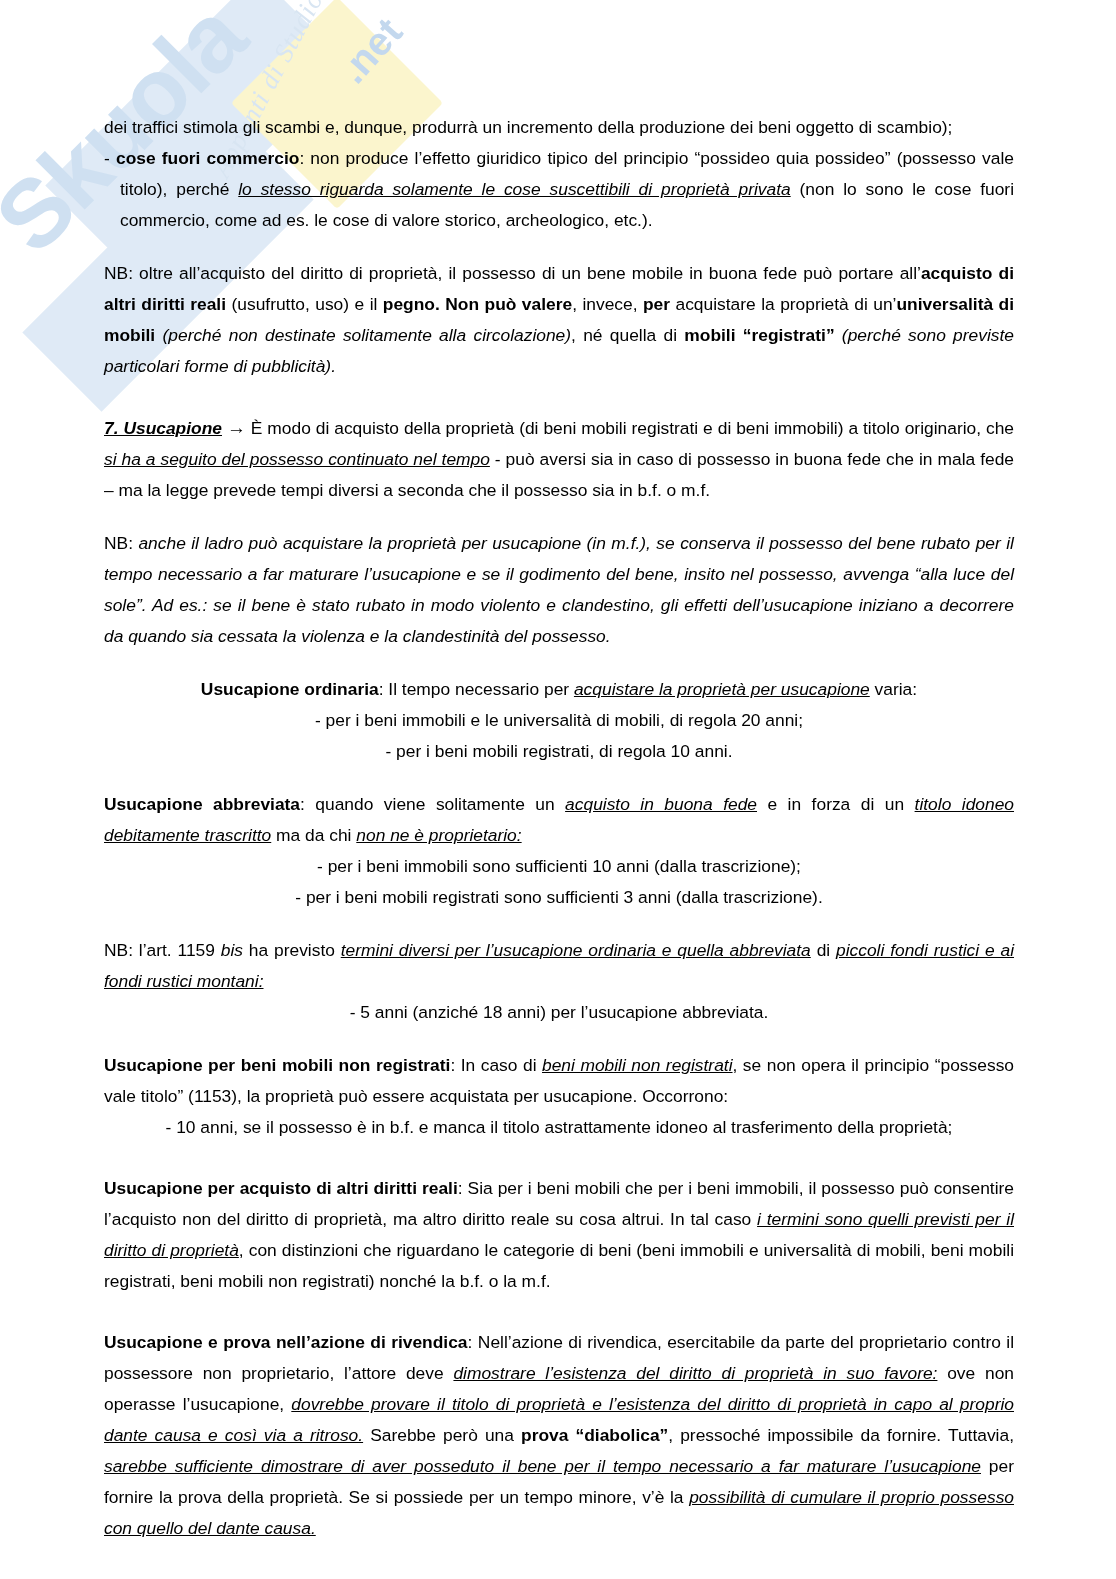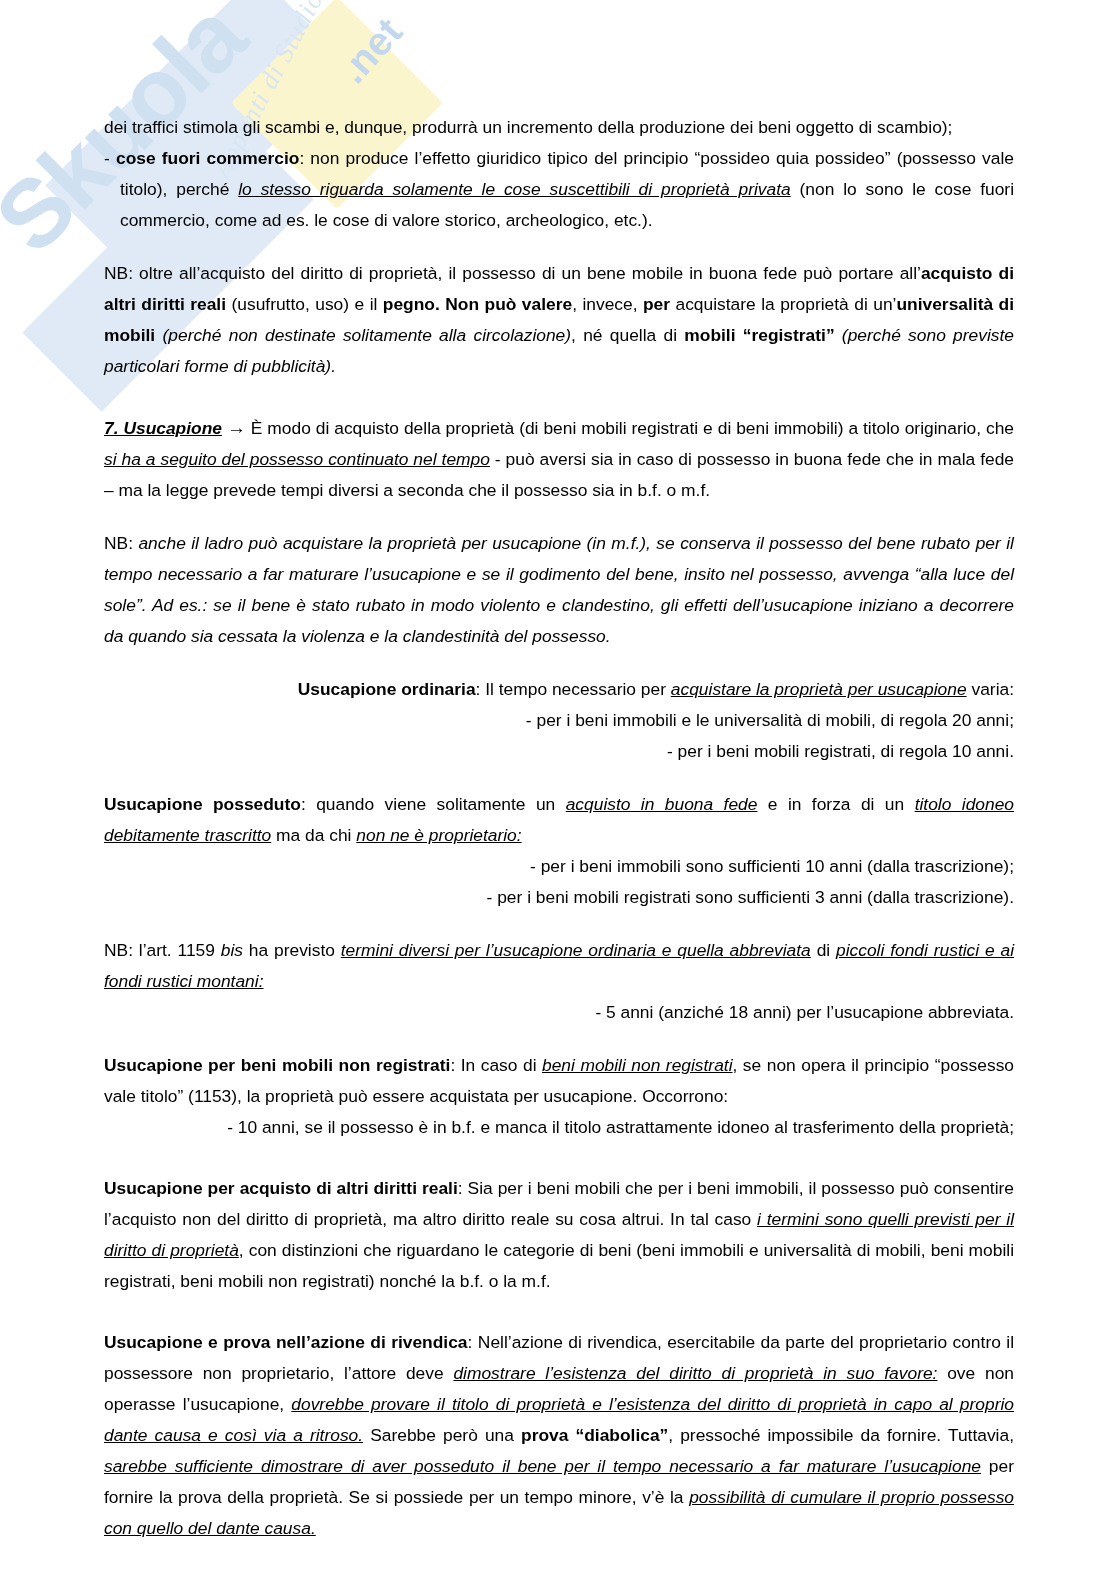--- a/index.html
+++ b/index.html
@@ -119,21 +119,21 @@
 
   #content p {
     margin: 0;
   }
 
   .para {
     text-align: justify;
   }
 
   .para-left {
-    text-align: right;
+    text-align: center;
   }
   .spacer-md { height: 22px; }
   .spacer-lg { height: 30px; }
 
   
   .dash-item {
     padding-left: 16px;
     text-indent: -16px;
     text-align: justify;
   }
@@ -180,21 +180,21 @@
     <p class="para"><span>NB: </span><i>anche il ladro può acquistare la proprietà per usucapione (in m.f.), se conserva il possesso del bene rubato per il tempo necessario a far maturare l’usucapione e se il godimento del bene, insito nel possesso, avvenga “alla luce del sole”. Ad es.: se il bene è stato rubato in modo violento e clandestino, gli effetti dell’usucapione iniziano a decorrere da quando sia cessata la violenza e la clandestinità del possesso.</i></p>
 
     <div class="spacer-md"></div>
 
     <p class="para-left"><b>Usucapione ordinaria</b><span>: Il tempo necessario per </span><span class="u">acquistare la proprietà per usucapione</span><span> varia:</span></p>
     <p class="para-left"><span>- per i beni immobili e le universalità di mobili, di regola 20 anni;</span></p>
     <p class="para-left"><span>- per i beni mobili registrati, di regola 10 anni.</span></p>
 
     <div class="spacer-md"></div>
 
-    <p class="para"><b>Usucapione posseduto</b><span>: quando viene solitamente un </span><span class="u">acquisto in buona fede</span><span> e in forza di un </span><span class="u">titolo idoneo debitamente trascritto</span><span> ma da chi </span><span class="u">non ne è proprietario:</span></p>
+    <p class="para"><b>Usucapione abbreviata</b><span>: quando viene solitamente un </span><span class="u">acquisto in buona fede</span><span> e in forza di un </span><span class="u">titolo idoneo debitamente trascritto</span><span> ma da chi </span><span class="u">non ne è proprietario:</span></p>
     <p class="para-left"><span>- per i beni immobili sono sufficienti 10 anni (dalla trascrizione);</span></p>
     <p class="para-left"><span>- per i beni mobili registrati sono sufficienti 3 anni (dalla trascrizione).</span></p>
 
     <div class="spacer-md"></div>
 
     <p class="para"><span>NB: l’art. 1159 </span><i>bis</i><span> ha previsto </span><span class="u">termini diversi per l’usucapione ordinaria e quella abbreviata</span><span> di </span><span class="u">piccoli fondi rustici e ai fondi rustici montani:</span></p>
     <p class="para-left"><span>- 5 anni (anziché 18 anni) per l’usucapione abbreviata.</span></p>
 
     <div class="spacer-md"></div>
 

